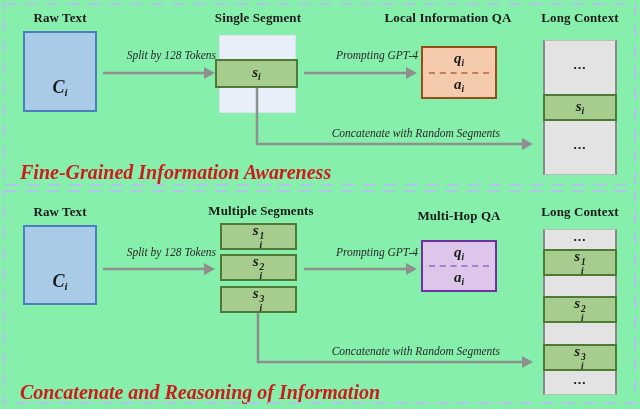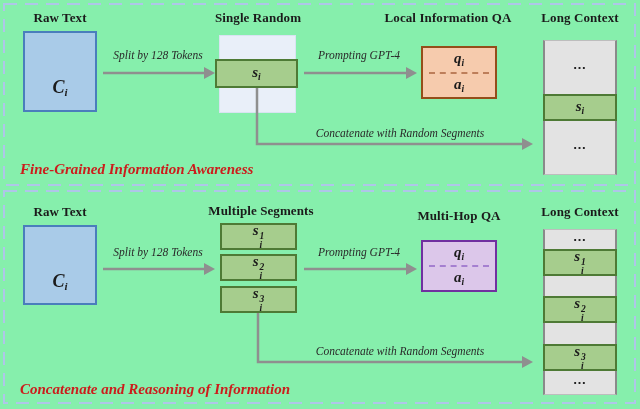--- a/index.html
+++ b/index.html
@@ -1,20 +1,20 @@
 <!DOCTYPE html>
 <html style="--panel-border: #aec6e8; --blue-fill: #a9cbe8; --blue-border: #4a7ebc; --green-fill: #a6cd8d; --green-border: #4e7a35; --segment-bg: #e9eff9; --segment-bg-border: #d9e3f2; --orange-fill: #f6cbad; --orange-border: #944e1a; --orange-dash: #bd7e5a; --purple-fill: #dcc7ea; --purple-border: #7030a0; --purple-dash: #a57fd0; --gray-fill: #e3e3e3; --gray-border: #8a8a8a; --arrow: #8f8f8f; --caption: #cc1c1c; --text: #1b1b1b;"><head>
 <meta charset="utf-8">
 <style>
   html,body{margin:0;padding:0;background:#fff;}
   #page{position:relative;width:640px;height:409px;background:#86efac;overflow:hidden;
         font-family:"Liberation Serif", serif;color:var(--text,#1b1b1b);}
   .lbl{position:absolute;text-align:center;font-size:13px;font-weight:700;letter-spacing:.1px;}
-  .alabel{position:absolute;text-align:center;font-size:11.5px;font-style:italic;font-weight:400;color:#2a2a2a;}
-  .caption{position:absolute;font-size:15px;font-style:italic;font-weight:700;color:var(--caption,#cc1c1c);}
+  .alabel{position:absolute;text-align:right;font-size:11.5px;font-style:italic;font-weight:400;color:#2a2a2a;}
+  .caption{position:absolute;font-size:20px;font-style:italic;font-weight:700;color:var(--caption,#cc1c1c);}
   .box{position:absolute;display:flex;align-items:center;justify-content:center;box-sizing:border-box;}
   .blue{background:var(--blue-fill);border:2px solid var(--blue-border);}
   .segbg{position:absolute;background:var(--segment-bg);border:1px solid var(--segment-bg-border);box-sizing:border-box;}
   .green{background:var(--green-fill);border:2px solid var(--green-border);}
   .qa{flex-direction:column;padding:0;}
   .qa.orange{background:var(--orange-fill);border:2px solid var(--orange-border);}
   .qa.purple{background:var(--purple-fill);border:2px solid var(--purple-border);}
   .qa-half{flex:1;display:flex;align-items:center;justify-content:center;width:100%;}
   .qa-div{width:82%;border-top:2px dashed var(--dash-c,#bd7e5a);height:0;}
   .math{font-style:italic;font-weight:700;font-size:15px;line-height:1;}
@@ -42,21 +42,21 @@
 
   <div>
     <div class="lbl" style="left:10px;top:10px;width:100px">Raw Text</div>
 
     <div class="box blue" style="left:23px;top:31px;width:74px;height:81px">
       <span class="math lg"><span>C</span><sub>i</sub></span>
     </div>
 
     <div class="alabel" style="left:100px;top:49px;width:116px">Split by 128 Tokens</div>
 
-    <div class="lbl" style="left:198px;top:10px;width:120px">Single Random</div>
+    <div class="lbl" style="left:198px;top:10px;width:120px">Single Segment</div>
 
     <div class="segbg" style="left:219px;top:35px;width:77px;height:78px"></div>
 
     <div class="box green" style="left:215px;top:59px;width:83px;height:29px">
       <span class="math"><span>s</span><sub>i</sub></span>
     </div>
 
     <div class="alabel" style="left:300px;top:49px;width:118px">Prompting GPT-4</div>
 
     <div class="lbl" style="left:384px;top:10px;width:128px">Local Information QA</div>

